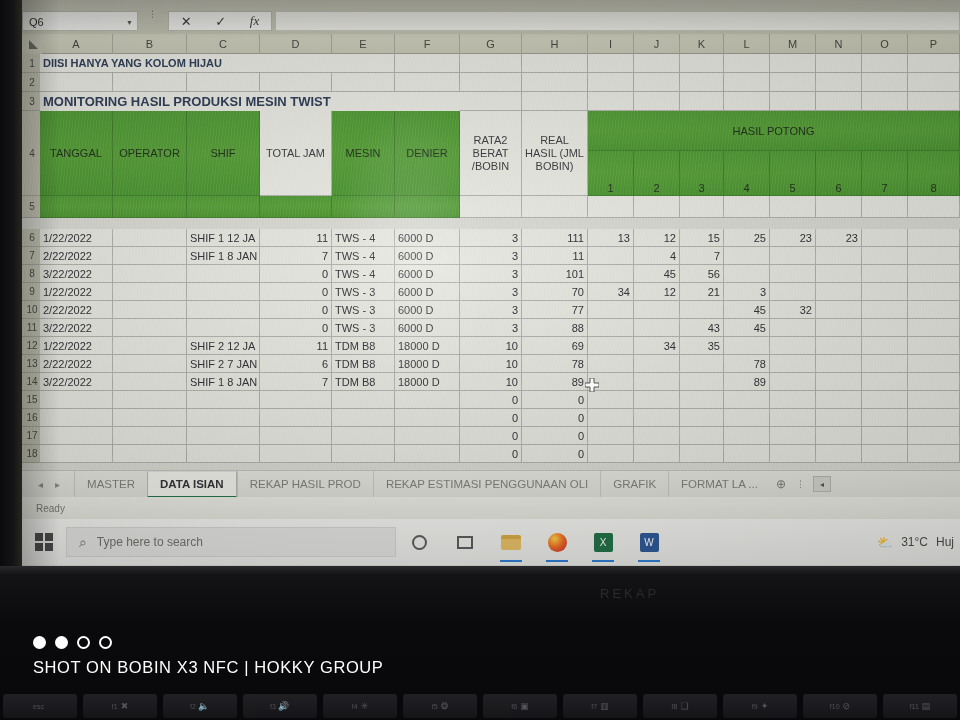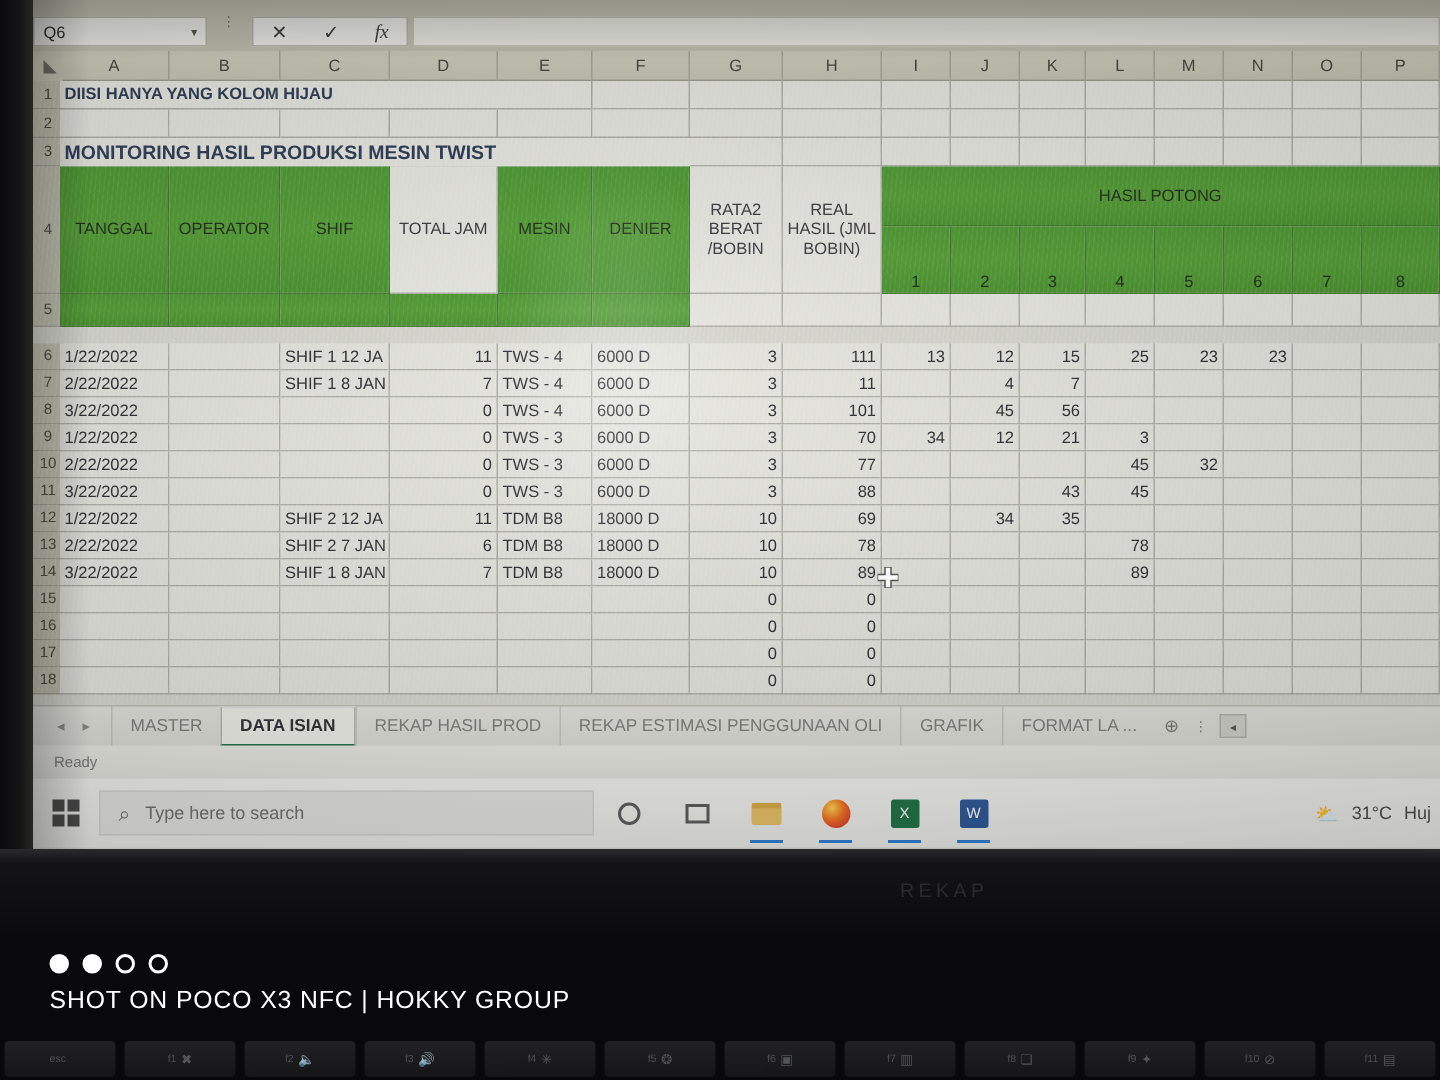--- a/index.html
+++ b/index.html
@@ -853,21 +853,21 @@
   <div class="chassis"></div>
   <div class="asus-logo">REKAP</div>
 
   <div class="watermark">
     <div class="wm-dots" id="wmdots">
         <span class="fill"></span>
         <span class="fill"></span>
         <span></span>
         <span></span>
       </div>
-    <div class="wm-text">SHOT ON POCO X3 NFC | HOKKY GROUP</div>
+    <div class="wm-text">SHOT ON BOBIN X3 NFC | HOKKY GROUP</div>
   </div>
 
   <div class="keyrow" id="keyrow">
       <div class="key">
         <span>esc</span>
         <span class="kglyph"></span>
       </div>
       <div class="key">
         <span>f1</span>
         <span class="kglyph">✖</span>

